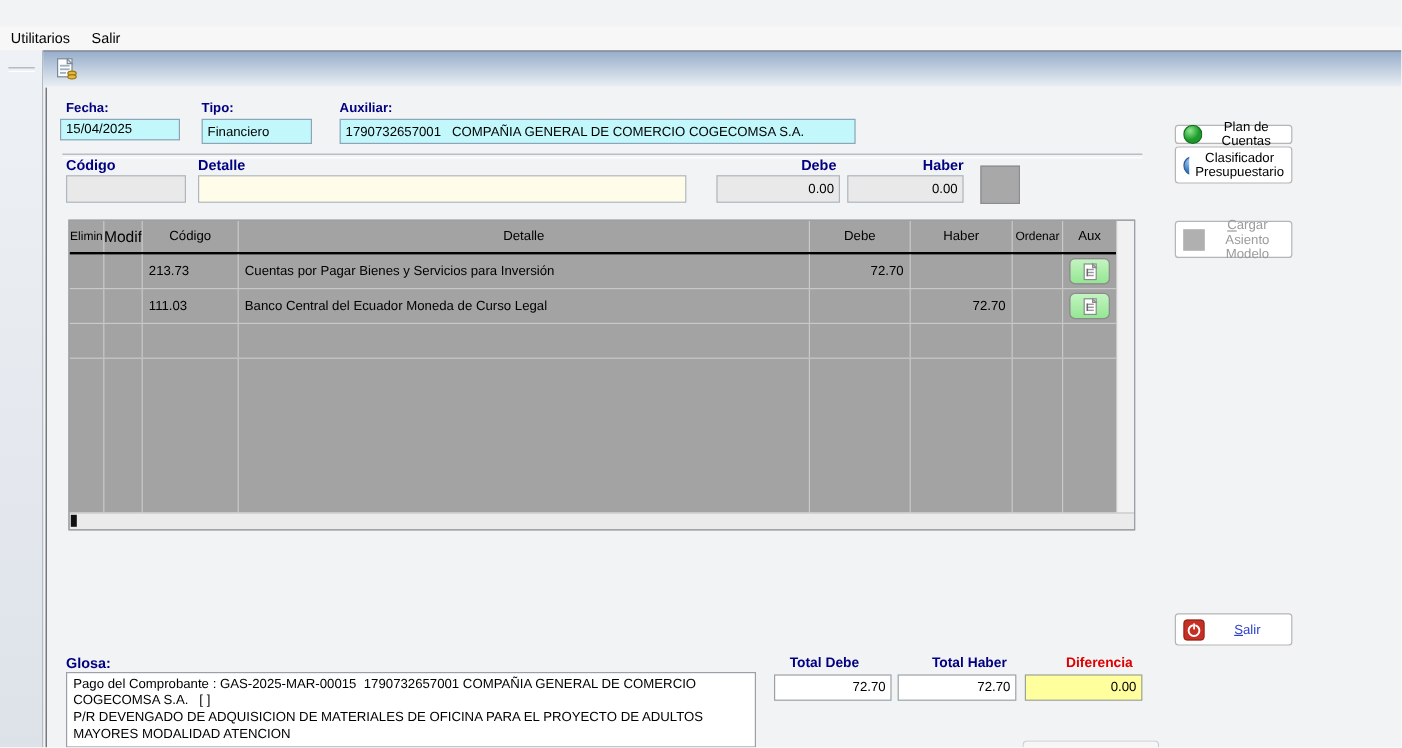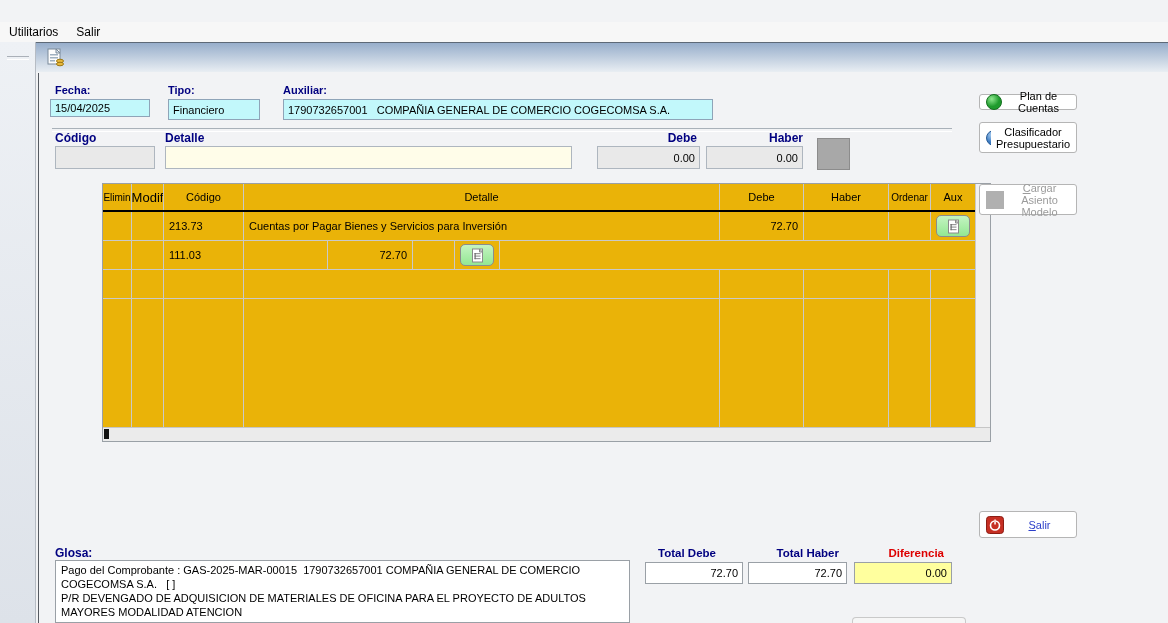--- a/index.html
+++ b/index.html
@@ -37,22 +37,22 @@
   .fld.yellow{background:#fffde9;border-color:#aeb6bf;}
   .fld.white{background:#fff;border-color:#9aa0a6;}
   .fld.diff{background:#ffff9e;border-color:#9aa0a6;}
   .fld.num{justify-content:flex-end;}
   .etched{position:absolute;left:52px;top:128px;width:900px;height:2px;
     border-top:1px solid #a9b1b9;border-bottom:1px solid #ffffff;}
   .sq-btn{position:absolute;left:817px;top:138px;width:33px;height:32px;background:#a8a8a8;
     border:1px solid #8c8c8c;cursor:pointer;}
 
   
-  .tbl{position:absolute;left:57px;top:183px;width:889px;height:259px;background:#eab308;
-    border:1px solid #9aa0a6;box-sizing:border-box;display:flex;flex-direction:column;overflow:hidden;margin-left:45px;}
+  .tbl{position:absolute;left:57px;top:183px;width:889px;height:259px;background:#a3a3a3;
+    border:1px solid #9aa0a6;box-sizing:border-box;display:flex;flex-direction:column;overflow:hidden;}
   .ghead{display:flex;height:26px;border-bottom:2px solid #000;flex:none;}
   .gh{border-right:1px solid #c9c9c9;display:flex;align-items:center;justify-content:center;
     font-size:11px;box-sizing:border-box;overflow:hidden;white-space:nowrap;}
   .gbody{flex:1;display:flex;flex-direction:column;}
   .grow{display:flex;height:28px;flex:none;border-bottom:1px solid #c9c9c9;text-align:center;}
   .grow.filler{flex:1;border-bottom:none;}
   .gc{border-right:1px solid #c9c9c9;padding:0 5px;display:flex;align-items:center;
     font-size:11px;box-sizing:border-box;overflow:hidden;white-space:nowrap;}
   .gc.num{justify-content:flex-end;}
   .c-elimin{width:29px;}.c-modif{width:32px;}.c-codigo{width:80px;}.c-detalle{width:476px;}
@@ -170,20 +170,21 @@
                 <rect x="3.5" y="10" width="6" height="1.2" fill="#9a9a9a"></rect>
                 <rect x="3.5" y="5" width="1.2" height="6.2" fill="#6a6a6a"></rect>
               </svg>
             </button>
           </div>
         </div>
         <div class="grow">
           <div class="gc c-elimin"></div>
           <div class="gc c-modif"></div>
           <div class="gc c-codigo">111.03</div>
+          <div class="gc c-detalle">Banco Central del Ecuador Moneda de Curso Legal</div>
           <div class="gc c-debe num"></div>
           <div class="gc c-haber num">72.70</div>
           <div class="gc c-ordenar"></div>
           <div class="gc c-aux">
             <button class="aux-btn">
               <svg width="13" height="15">
                 <rect x="1.5" y="1" width="10" height="13" fill="#fff" stroke="#8a8a8a"></rect>
                 <path d="M8.5 1 L11.5 4 L8.5 4 Z" fill="#d8d8d8" stroke="#8a8a8a"></path>
                 <rect x="3.5" y="5" width="6" height="1.2" fill="#9a9a9a"></rect>
                 <rect x="3.5" y="7.5" width="6" height="1.2" fill="#9a9a9a"></rect>
@@ -213,21 +214,21 @@
           <div class="gc c-ordenar"></div>
           <div class="gc c-aux"></div>
         </div>
       </div>
     <div class="vscroll"></div>
     <div class="hscroll">
       <div class="hthumb"></div>
     </div>
   </div>
 
-  <button class="side-btn" style="top:94px;height:16px;justify-content:center;">
+  <button class="side-btn" style="top:104px;height:16px;justify-content:center;">
     <svg width="16" height="16">
       <defs>
           <radialGradient id="gg" cx="35%" cy="30%">
             <stop offset="0%" stop-color="#8fe88f"></stop>
             <stop offset="100%" stop-color="#1f9b2d"></stop>
           </radialGradient>
         </defs>
       <circle cx="8" cy="8" r="7.5" fill="url(#gg)" stroke="#157020"></circle>
     </svg>
     <span class="txt">Plan de Cuentas</span>

